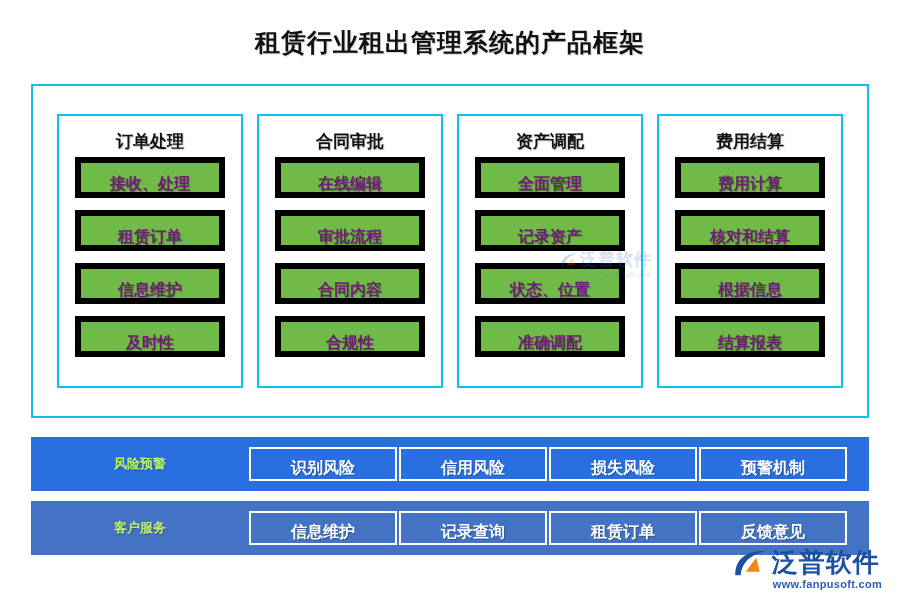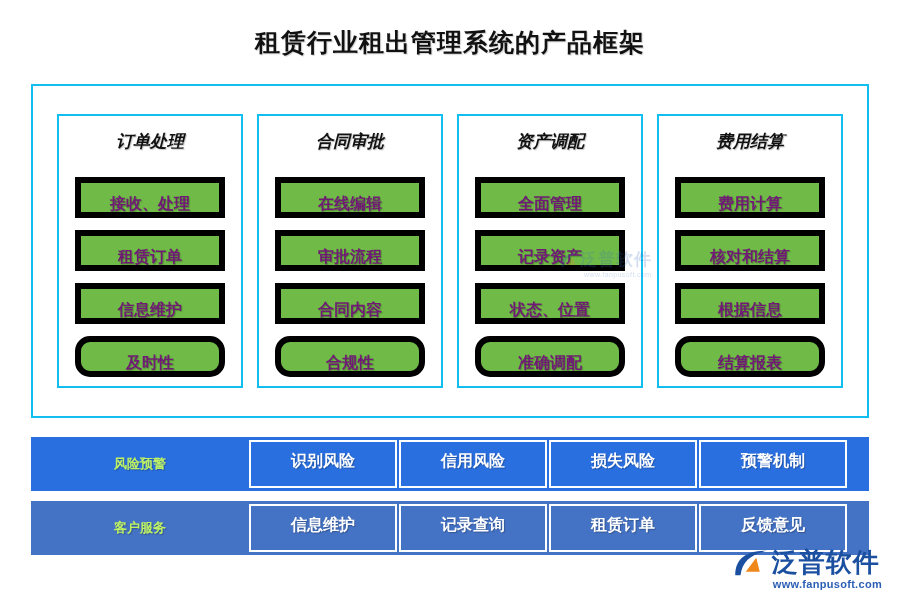--- a/index.html
+++ b/index.html
@@ -55,42 +55,41 @@
     display: flex;
     flex-direction: column;
     align-items: center;
     padding: 14px 16px 16px 16px;
   }
 
   .column-title {
     font-size: 17px;
     font-weight: bold;
     color: #111111;
-    margin-bottom: 24px;
+    margin-bottom: 4px;
     text-shadow: 1px 1px 1px rgba(0,0,0,0.22);
     white-space: nowrap;
-    font-style: italic;
   }
 
   .green-item {
     width: 100%;
     height: 41px;
     line-height: 41px;
     background: #70bb47;
     border: 6px solid #000000;
     box-sizing: border-box;
     color: #701a75;
     font-size: 16px;
     font-weight: bold;
     text-align: center;
     margin-bottom: 12px;
     white-space: nowrap;
     text-shadow: 1px 1px 1px rgba(0,0,0,0.25);
   }
-  .green-item:last-child { margin-bottom: 0; border-radius: 15px; }
+  .green-item:last-child { margin-bottom: 0; }
 
   
   .blue-band {
     position: absolute;
     left: 31px;
     width: 838px;
     height: 54px;
     display: flex;
     align-items: center;
     box-sizing: border-box;
@@ -113,21 +112,21 @@
   .band-items {
     flex: 1;
     display: flex;
     justify-content: space-between;
     padding-left: 16px;
     padding-right: 6px;
   }
 
   .band-item {
     width: 148px;
-    height: 48px;
+    height: 34px;
     line-height: 38px;
     border: 2px solid #ffffff;
     box-sizing: border-box;
     color: #ffffff;
     font-size: 16px;
     font-weight: bold;
     text-align: center;
     white-space: nowrap;
     text-shadow: 1px 1px 1px rgba(0,0,0,0.25);
   }

